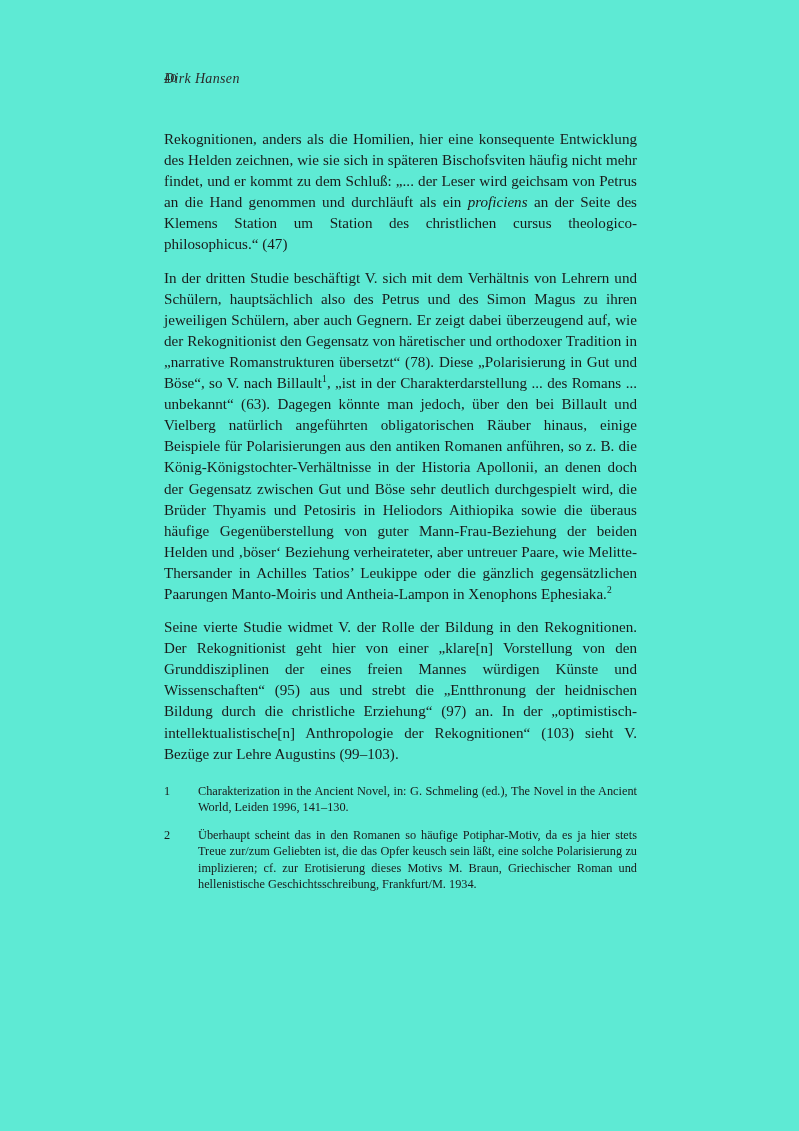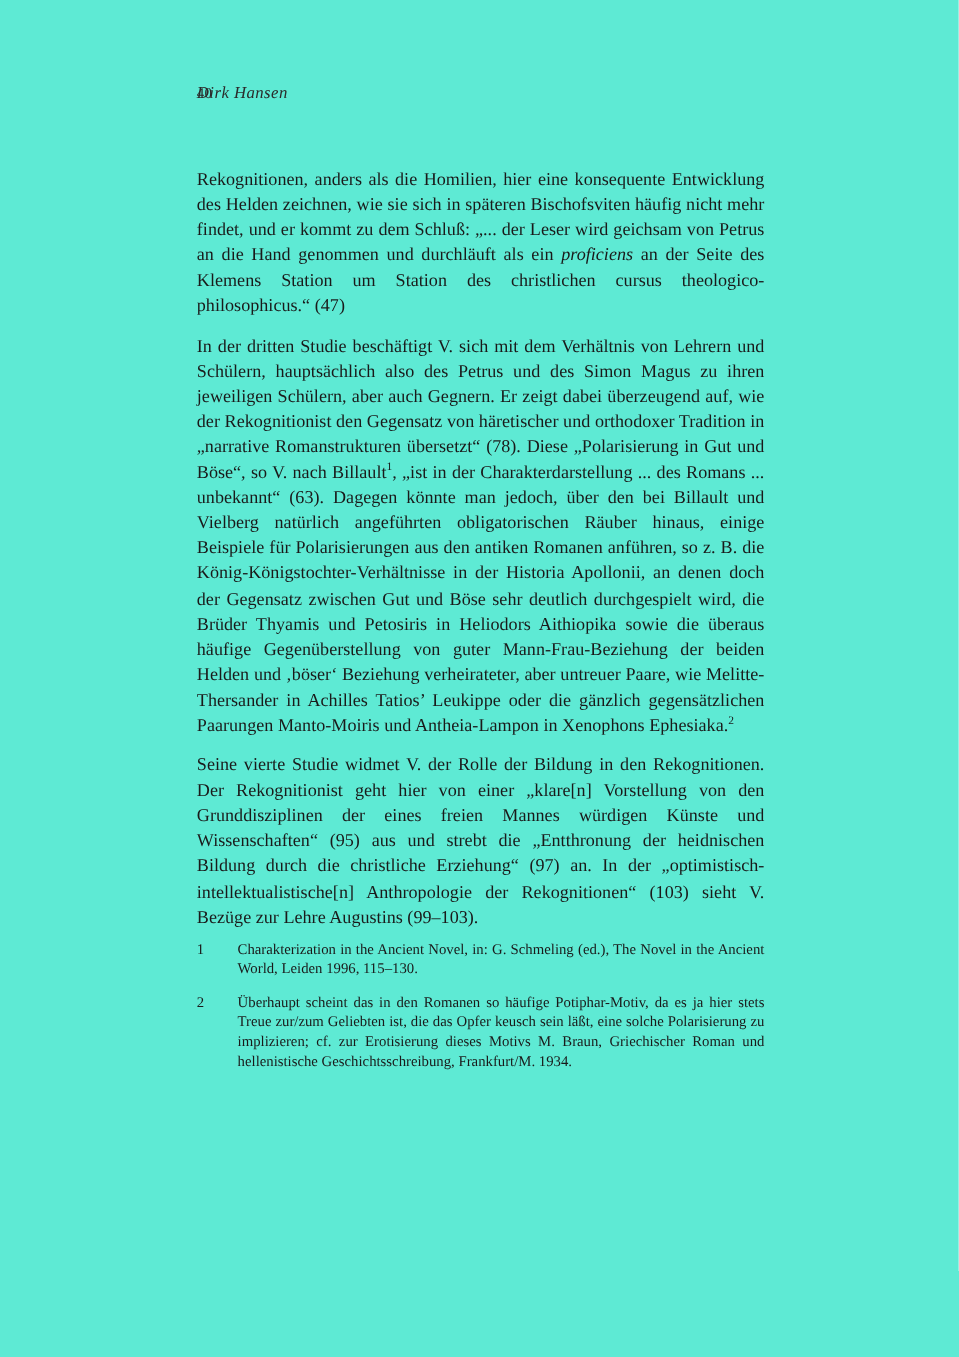--- a/index.html
+++ b/index.html
@@ -41,21 +41,21 @@
     top: 0;
     width: 472px;
     text-align: left;
     font-size: 14px;
     color: #2b2b2b;
     letter-spacing: 0.35px;
     font-style: italic;
   }
   .body-block {
     position: absolute;
-    top: 140px;
+    top: 129px;
     left: 164px;
     width: 473px;
   }
   p.para {
     margin: 0 0 12px 0;
     font-size: 15.1px;
     line-height: 21.1px;
     text-align: justify;
     text-justify: inter-word;
     hyphens: none;
@@ -122,21 +122,21 @@
     <p class="para"><span>In der dritten Studie beschäftigt V. sich mit dem Verhältnis von Lehrern und Schülern, hauptsächlich also des Petrus und des Simon Magus zu ihren jeweiligen Schülern, aber auch Gegnern. Er zeigt dabei überzeugend auf, wie der Rekognitionist den Gegensatz von häretischer und orthodoxer Tradition in „narrative Romanstrukturen übersetzt“ (78). Diese „Polarisierung in Gut und Böse“, so V. nach Billault</span><sup class="fn">1</sup><span>, „ist in der Charakterdarstellung ... des Romans ... unbekannt“ (63). Dagegen könnte man jedoch, über den bei Billault und Vielberg natürlich angeführten obligatorischen Räuber hinaus, einige Beispiele für Polarisierungen aus den antiken Romanen anführen, so z. B. die König-Königstochter-Verhältnisse in der Historia Apollonii, an denen doch der Gegensatz zwischen Gut und Böse sehr deutlich durchgespielt wird, die Brüder Thyamis und Petosiris in Heliodors Aithiopika sowie die überaus häufige Gegenüberstellung von guter Mann-Frau-Beziehung der beiden Helden und ‚böser‘ Beziehung verheirateter, aber untreuer Paare, wie Melitte-Thersander in Achilles Tatios’ Leukippe oder die gänzlich gegensätzlichen Paarungen Manto-Moiris und Antheia-Lampon in Xenophons Ephesiaka.</span><sup class="fn">2</sup></p>
 
     <p class="para">Seine vierte Studie widmet V. der Rolle der Bildung in den Rekognitionen. Der Rekognitionist geht hier von einer „klare[n] Vorstellung von den Grunddisziplinen der eines freien Mannes würdigen Künste und Wissenschaften“ (95) aus und strebt die „Entthronung der heidnischen Bildung durch die christliche Erziehung“ (97) an. In der „optimistisch-intellektualistische[n] Anthropologie der Rekognitionen“ (103) sieht V. Bezüge zur Lehre Augustins (99–103).</p>
 
   </div>
 
   <div class="footnotes">
 
     <div class="footnote">
       <span class="fn-num">1</span>
-      <span class="fn-text">Charakterization in the Ancient Novel, in: G. Schmeling (ed.), The Novel in the Ancient World, Leiden 1996, 115–130.</span>
+      <span class="fn-text">Charakterization in the Ancient Novel, in: G. Schmeling (ed.), The Novel in the Ancient World, Leiden 1996, 141–130.</span>
     </div>
 
     <div class="footnote">
       <span class="fn-num">2</span>
       <span class="fn-text">Überhaupt scheint das in den Romanen so häufige Potiphar-Motiv, da es ja hier stets Treue zur/zum Geliebten ist, die das Opfer keusch sein läßt, eine solche Polarisierung zu implizieren; cf. zur Erotisierung dieses Motivs M. Braun, Griechischer Roman und hellenistische Geschichtsschreibung, Frankfurt/M. 1934.</span>
     </div>
 
   </div>
 
 </div>

